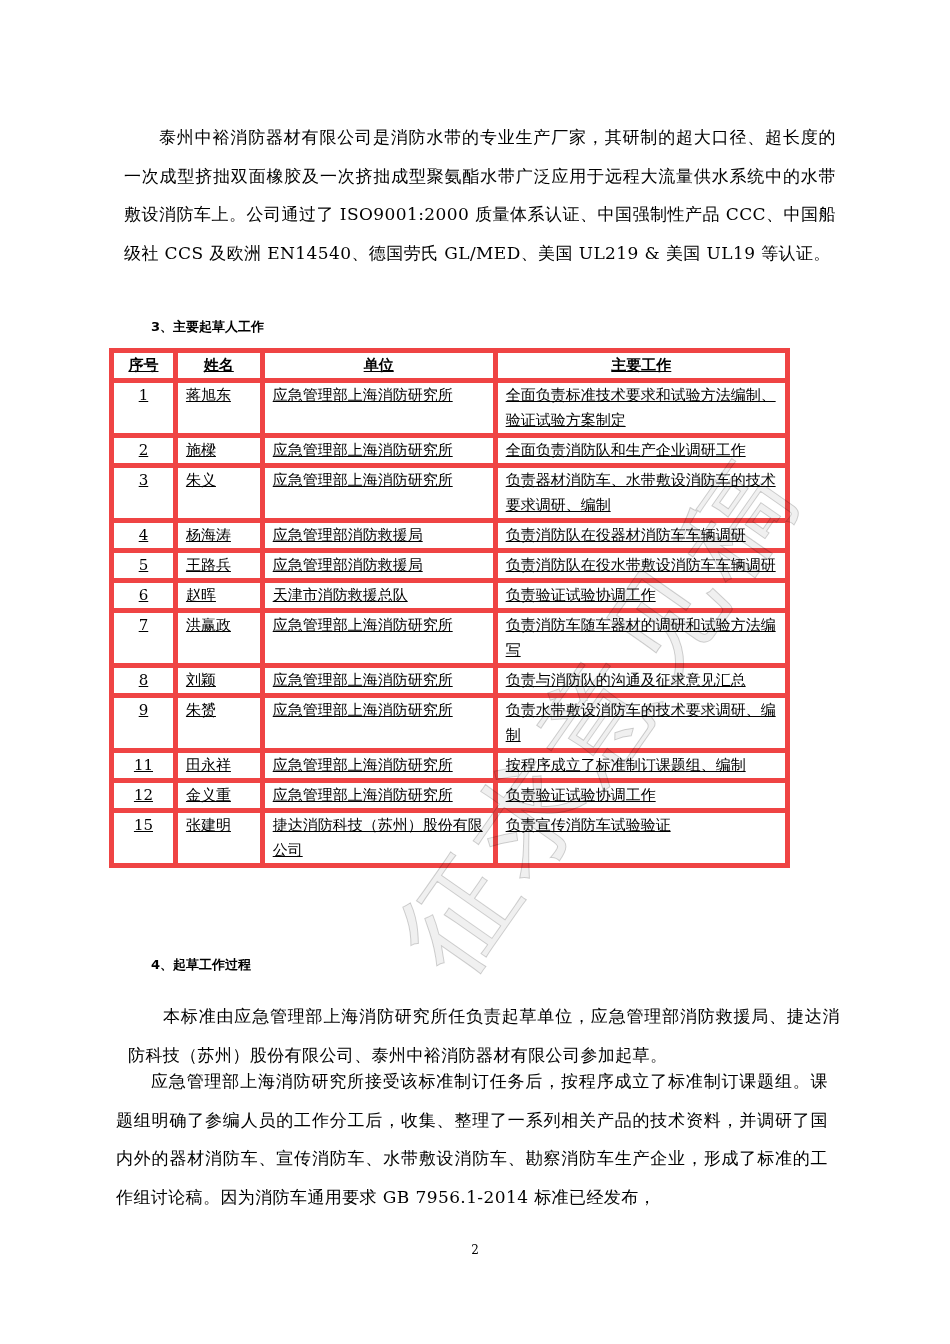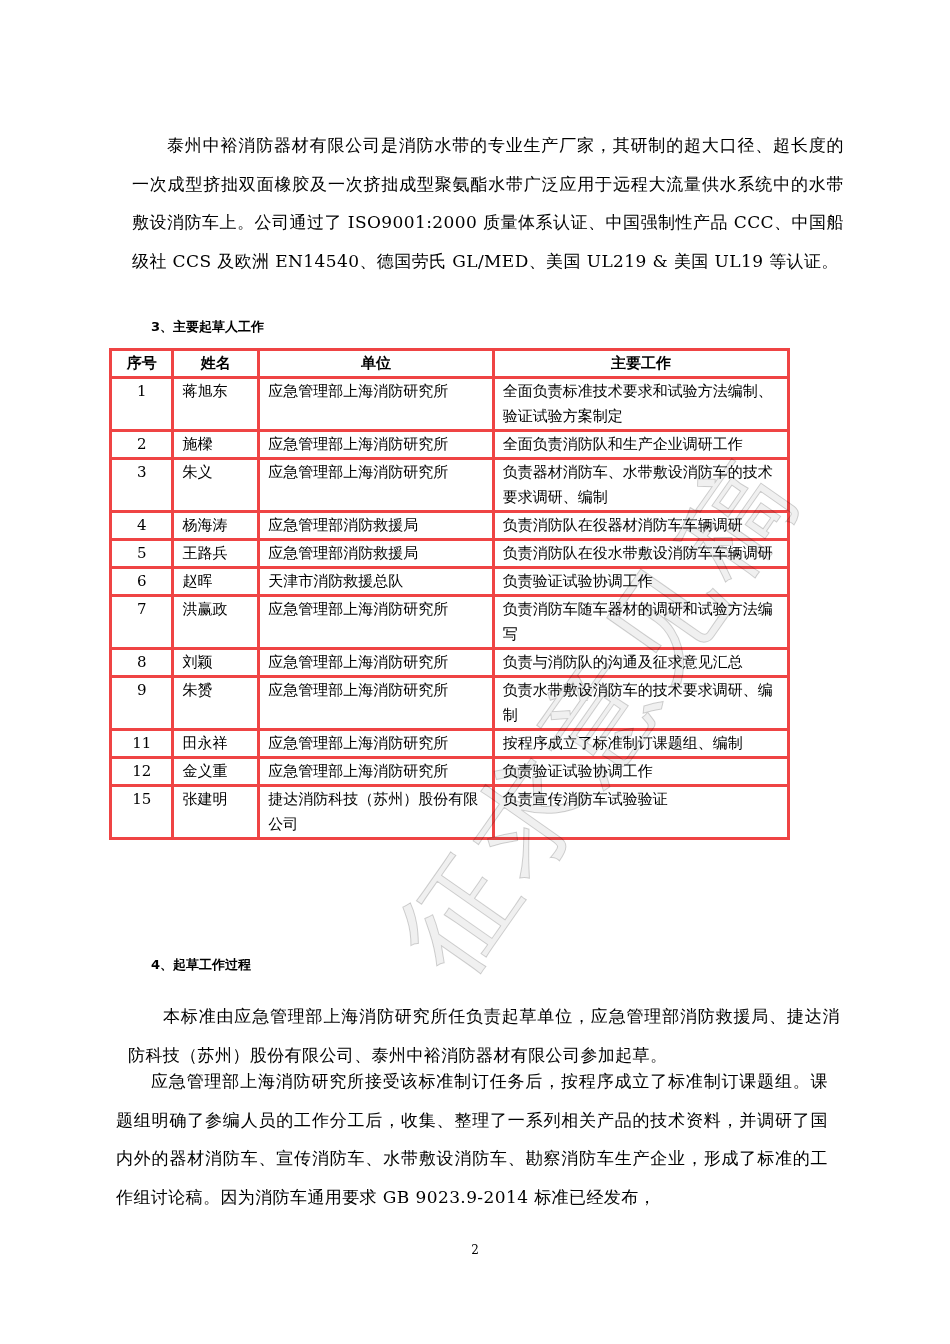--- a/index.html
+++ b/index.html
@@ -16,22 +16,22 @@
   }
   .heading {
     position: absolute; left: 151px; font-size: 13px; font-weight: bold;
     font-family: "DejaVu Sans", "Liberation Sans", sans-serif;
   }
   table.drafters {
     position: absolute; left: 109px; top: 348px; width: 681px;
     border-collapse: collapse; font-size: 15px;
   }
   table.drafters th, table.drafters td {
-    border: 3px solid #ef4444; padding: 0 8px; vertical-align: top;
-    line-height: 25px; text-align: left;
+    border: 5px solid #ef4444; padding: 0 8px; vertical-align: top;
+    line-height: 25px; text-align: left; text-decoration: underline;
   }
   table.drafters th {
     font-weight: bold; text-align: center; height: 24px;
     font-family: "DejaVu Sans", "Liberation Sans", sans-serif;
   }
   table.drafters td.num { text-align: center; }
   .c1 { width: 44px; } .c2 { width: 68px; } .c3 { width: 220px; } .c4 { width: 282px; }
   .watermark {
     position: absolute; left: 300px; top: 640px; font-size: 110px;
     color: rgba(0,0,0,0.06); transform: rotate(-55deg);
@@ -39,21 +39,21 @@
     white-space: nowrap; pointer-events: none; letter-spacing: 10px;
     -webkit-text-stroke: 1px rgba(0,0,0,0.18);
   }
   .page-num { position: absolute; top: 1243px; left: 0; width: 950px; text-align: center; font-size: 12px; }
 </style>
 </head>
 <body>
 
 <div class="page">
 
-  <p class="para" style="top:110px; margin:16px;">泰州中裕消防器材有限公司是消防水带的专业生产厂家，其研制的超大口径、超长度的一次成型挤拙双面橡胶及一次挤拙成型聚氨酯水带广泛应用于远程大流量供水系统中的水带敷设消防车上。公司通过了 ISO9001:2000 质量体系认证、中国强制性产品 CCC、中国船级社 CCS 及欧洲 EN14540、德国劳氏 GL/MED、美国 UL219 &amp; 美国 UL19 等认证。</p>
+  <p class="para" style="top:110px; margin:8px;">泰州中裕消防器材有限公司是消防水带的专业生产厂家，其研制的超大口径、超长度的一次成型挤拙双面橡胶及一次挤拙成型聚氨酯水带广泛应用于远程大流量供水系统中的水带敷设消防车上。公司通过了 ISO9001:2000 质量体系认证、中国强制性产品 CCC、中国船级社 CCS 及欧洲 EN14540、德国劳氏 GL/MED、美国 UL219 &amp; 美国 UL19 等认证。</p>
 
   <div class="heading" style="top:318px;">3、主要起草人工作</div>
 
   <table class="drafters">
     <thead>
       <tr>
         <th class="c1">序号</th>
         <th class="c2">姓名</th>
         <th class="c3">单位</th>
         <th class="c4">主要工作</th>
@@ -131,18 +131,18 @@
           <td>张建明</td>
           <td>捷达消防科技（苏州）股份有限公司</td>
           <td>负责宣传消防车试验验证</td>
         </tr>
       </tbody>
   </table>
 
   <div class="heading" style="top:956px;">4、起草工作过程</div>
 
   <p class="para" style="top:985px; margin:12px;">本标准由应急管理部上海消防研究所任负责起草单位，应急管理部消防救援局、捷达消防科技（苏州）股份有限公司、泰州中裕消防器材有限公司参加起草。</p>
-  <p class="para" style="top:1062px; margin:0;">应急管理部上海消防研究所接受该标准制订任务后，按程序成立了标准制订课题组。课题组明确了参编人员的工作分工后，收集、整理了一系列相关产品的技术资料，并调研了国内外的器材消防车、宣传消防车、水带敷设消防车、勘察消防车生产企业，形成了标准的工作组讨论稿。因为消防车通用要求 GB 9023.9-2014 标准已经发布，</p>
+  <p class="para" style="top:1062px; margin:0;">应急管理部上海消防研究所接受该标准制订任务后，按程序成立了标准制订课题组。课题组明确了参编人员的工作分工后，收集、整理了一系列相关产品的技术资料，并调研了国内外的器材消防车、宣传消防车、水带敷设消防车、勘察消防车生产企业，形成了标准的工作组讨论稿。因为消防车通用要求 GB 7956.1-2014 标准已经发布，</p>
 
   <div class="watermark">征求意见稿</div>
 
   <div class="page-num">2</div>
 </div>
 
 </body></html>

